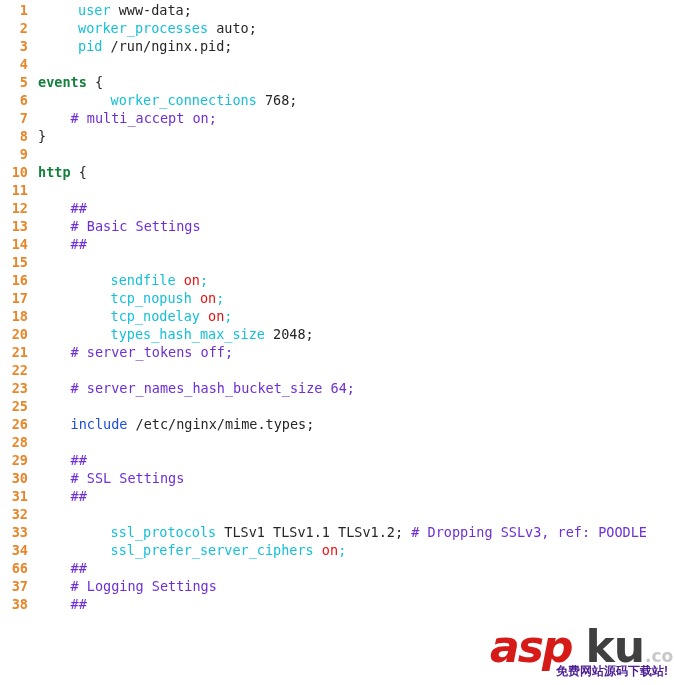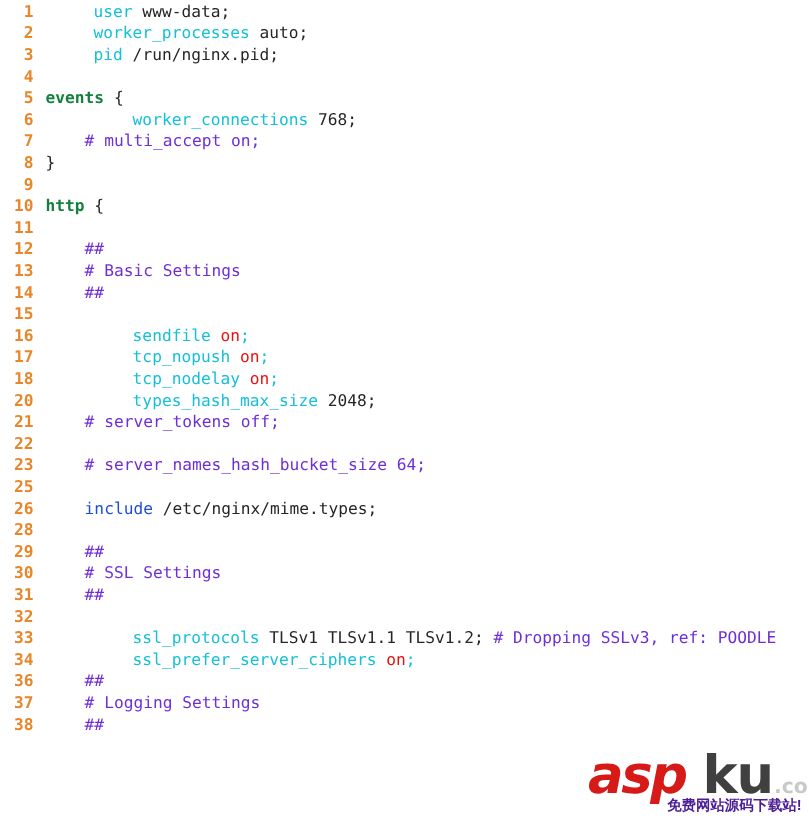--- a/index.html
+++ b/index.html
@@ -148,21 +148,21 @@
       <div class="code-line"><span class="line-number">23</span><span class="line-content"><span class="tok-plain">    </span><span class="tok-comment"># server_names_hash_bucket_size 64;</span></span></div>
       <div class="code-line"><span class="line-number">25</span><span class="line-content"></span></div>
       <div class="code-line"><span class="line-number">26</span><span class="line-content"><span class="tok-plain">    </span><span class="tok-include">include</span><span class="tok-plain"> /etc/nginx/mime.types;</span></span></div>
       <div class="code-line"><span class="line-number">28</span><span class="line-content"></span></div>
       <div class="code-line"><span class="line-number">29</span><span class="line-content"><span class="tok-plain">    </span><span class="tok-comment">##</span></span></div>
       <div class="code-line"><span class="line-number">30</span><span class="line-content"><span class="tok-plain">    </span><span class="tok-comment"># SSL Settings</span></span></div>
       <div class="code-line"><span class="line-number">31</span><span class="line-content"><span class="tok-plain">    </span><span class="tok-comment">##</span></span></div>
       <div class="code-line"><span class="line-number">32</span><span class="line-content"></span></div>
       <div class="code-line"><span class="line-number">33</span><span class="line-content"><span class="tok-plain">    </span><span class="tok-directive">ssl_protocols</span><span class="tok-plain"> TLSv1 TLSv1.1 TLSv1.2; </span><span class="tok-comment"># Dropping SSLv3, ref: POODLE</span></span></div>
       <div class="code-line"><span class="line-number">34</span><span class="line-content"><span class="tok-plain">    </span><span class="tok-directive">ssl_prefer_server_ciphers</span><span class="tok-plain"> </span><span class="tok-bool">on</span><span class="tok-punct">;</span></span></div>
-      <div class="code-line"><span class="line-number">36</span><span class="line-content"><span class="tok-plain">    </span><span class="tok-comment">##</span></span></div>
+      <div class="code-line"><span class="line-number">66</span><span class="line-content"><span class="tok-plain">    </span><span class="tok-comment">##</span></span></div>
       <div class="code-line"><span class="line-number">37</span><span class="line-content"><span class="tok-plain">    </span><span class="tok-comment"># Logging Settings</span></span></div>
       <div class="code-line"><span class="line-number">38</span><span class="line-content"><span class="tok-plain">    </span><span class="tok-comment">##</span></span></div>
     </div>
 
   <div id="watermark">
     <div class="wm-row">
       <span class="wm-asp">asp</span>
       <span class="wm-ku">ku</span>
       <span class="wm-com">.com</span>
     </div>

